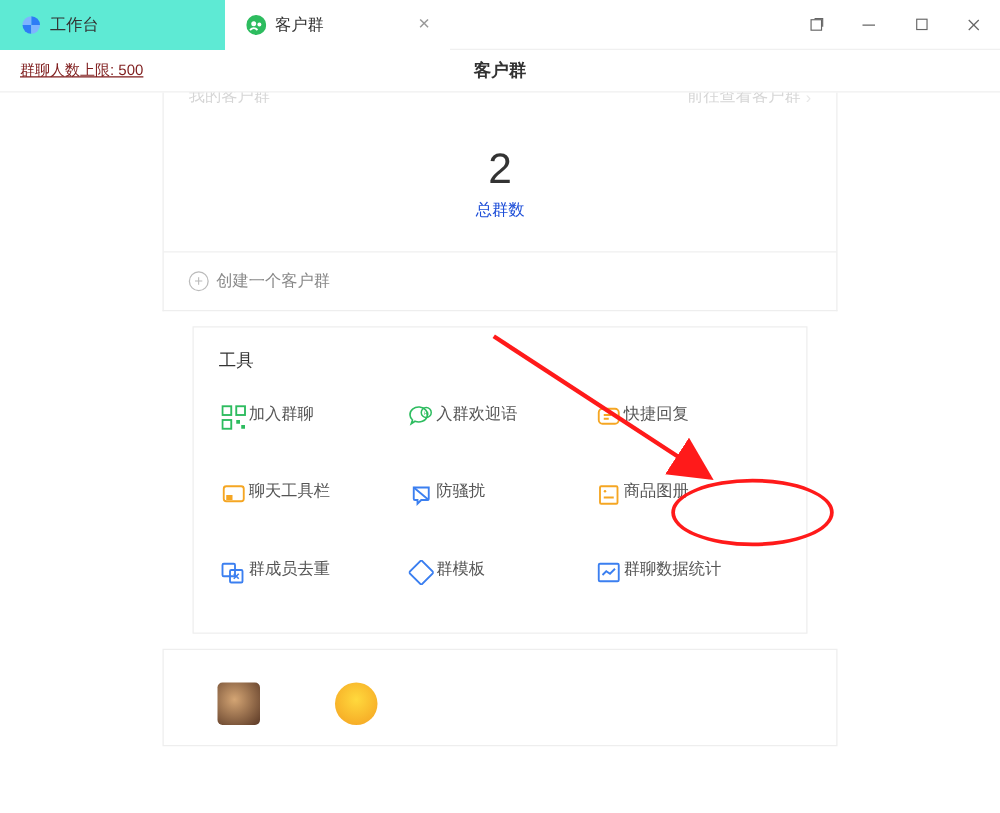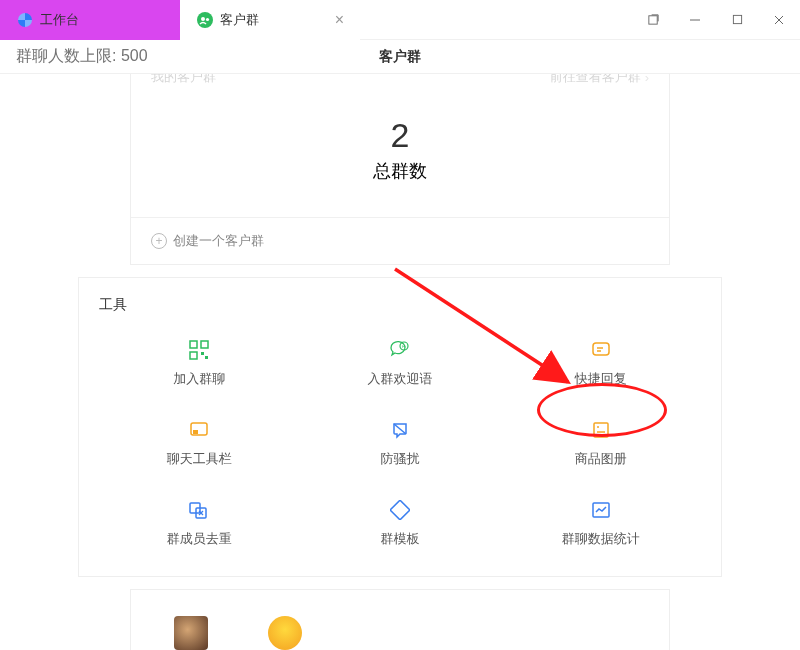--- a/index.html
+++ b/index.html
@@ -24,21 +24,21 @@
       height: 40px;
       display: flex;
       align-items: center;
       padding: 0 16px;
       font-size: 13px;
       color: #333;
       gap: 6px;
       cursor: pointer;
     }
     .tab.inactive {
-      background: #d946ef;
+      background: #5eead4;
       min-width: 180px;
     }
     .tab.active {
       background: #fff;
       min-width: 180px;
       position: relative;
     }
     .tab-icon {
       width: 18px;
       height: 18px;
@@ -71,22 +71,23 @@
     
     .sub-header {
       height: 34px;
       display: flex;
       align-items: center;
       padding: 0 16px;
       position: relative;
       border-bottom: 1px solid #f0f0f0;
     }
     .limit-text {
-      font-size: 16px;
-      color: #737373;
+      font-size: 12px;
+      color: #7f1d1d;
+      text-decoration: underline;
     }
     .page-title {
       position: absolute;
       left: 50%;
       transform: translateX(-50%);
       font-size: 14px;
       color: #333;
       font-weight: 600;
     }
     
@@ -126,24 +127,24 @@
       color: #bbb;
     }
     .big-num {
       text-align: center;
       font-size: 34px;
       color: #333;
       margin-top: 24px;
     }
     .num-label {
       text-align: center;
-      font-size: 18px;
-      color: #000000;
+      font-size: 13px;
+      color: #1d4ed8;
       margin-top: 4px;
-      margin-bottom: 34px;
+      margin-bottom: 24px;
     }
     .divider {
       border-top: 1px solid #f0f0f0;
     }
     .create-row {
       display: flex;
       align-items: center;
       padding: 14px 20px;
       font-size: 13px;
       color: #888;
@@ -157,40 +158,40 @@
       border-radius: 50%;
       display: inline-flex;
       align-items: center;
       justify-content: center;
       font-size: 12px;
       color: #bbb;
     }
     
     
     .tools-card {
-      width: 644px;
+      width: 492px;
       background: #fff;
       border: 1px solid #eee;
       margin-top: 12px;
       padding: 18px 20px 10px 20px;
     }
     .section-title {
       font-size: 14px;
       color: #333;
       margin-bottom: 12px;
     }
     .tool-grid {
       display: grid;
       grid-template-columns: repeat(3, 1fr);
       gap: 0;
     }
     .tool-item {
       display: flex;
-      flex-direction: column;
-      align-items: center;
+      flex-direction: row;
+      align-items: flex-start;
       padding: 12px 0 18px 0;
       cursor: pointer;
       position: relative;
     }
     .tool-icon {
       width: 24px;
       height: 24px;
       margin-bottom: 8px;
       display: flex;
       align-items: center;

